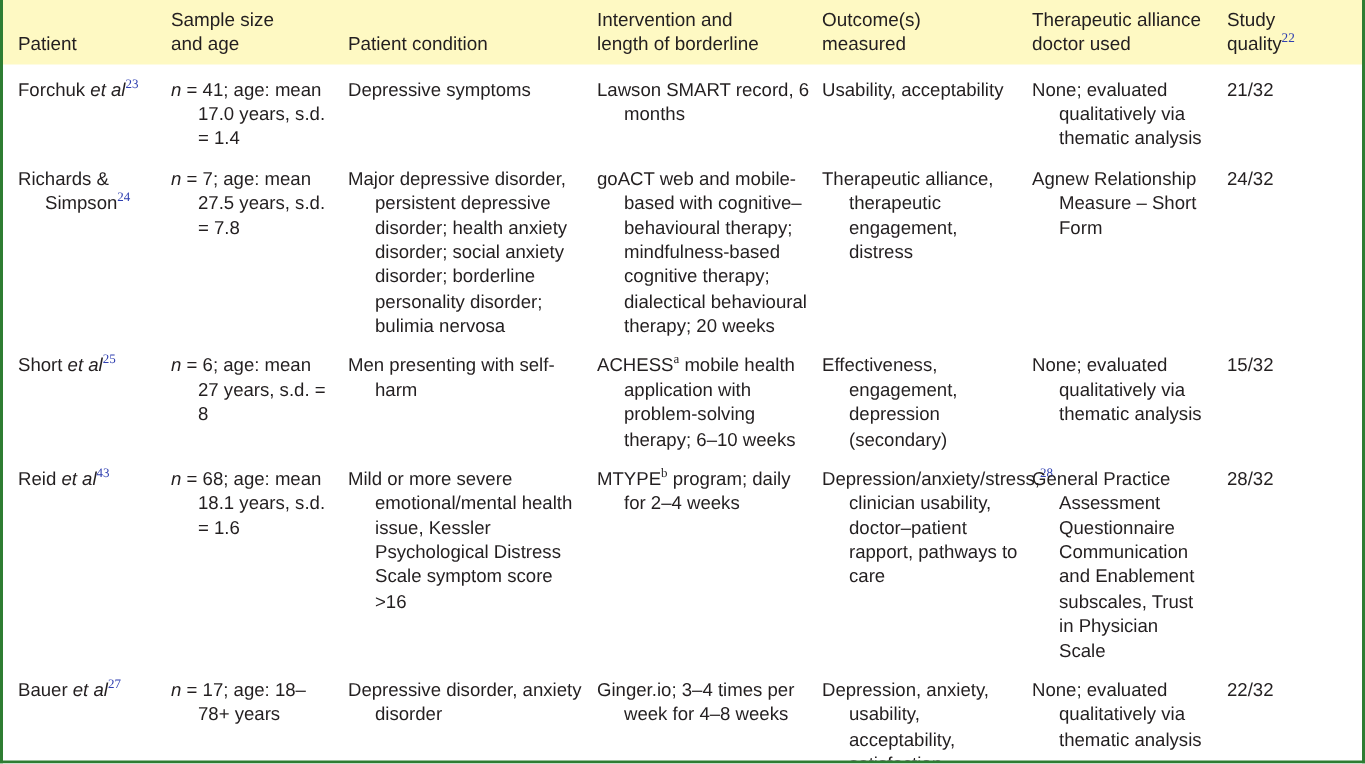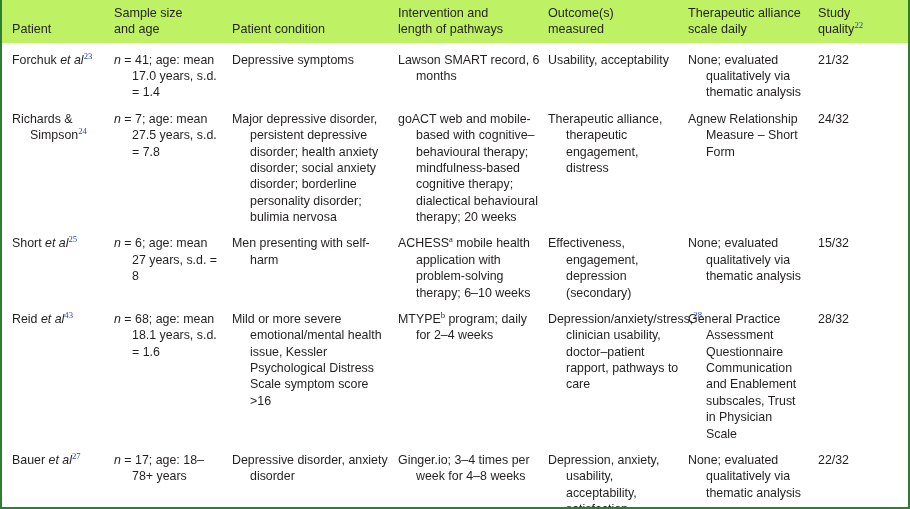--- a/index.html
+++ b/index.html
@@ -24,21 +24,21 @@
     overflow: hidden;
   }
   table.study-table {
     width: 100%;
     border-collapse: collapse;
     table-layout: fixed;
     font-size: 12.4px;
     line-height: 1.32;
   }
   table.study-table thead th {
-    background: #bef264;
+    background: #fef9c3;
     font-weight: normal;
     text-align: left;
     vertical-align: bottom;
     padding: 5px 8px 5px 0;
     color: #231f20;
     font-size: 12.6px;
     line-height: 1.30;
     height: 38px;
     box-sizing: border-box;
   }
@@ -99,29 +99,29 @@
         <th>
           <span>Sample size</span><br>
           <span>and age</span>
         </th>
         <th>
           <span></span><br>
           <span>Patient condition</span>
         </th>
         <th>
           <span>Intervention and</span><br>
-          <span>length of pathways</span>
+          <span>length of borderline</span>
         </th>
         <th>
           <span>Outcome(s)</span><br>
           <span>measured</span>
         </th>
         <th>
           <span>Therapeutic alliance</span><br>
-          <span>scale daily</span>
+          <span>doctor used</span>
         </th>
         <th class="qual-col">
           <span>Study</span><br>
           <span>quality</span><sup class="ref">22</sup>
         </th>
       </tr>
     </thead>
     <tbody>
 
       <tr>

